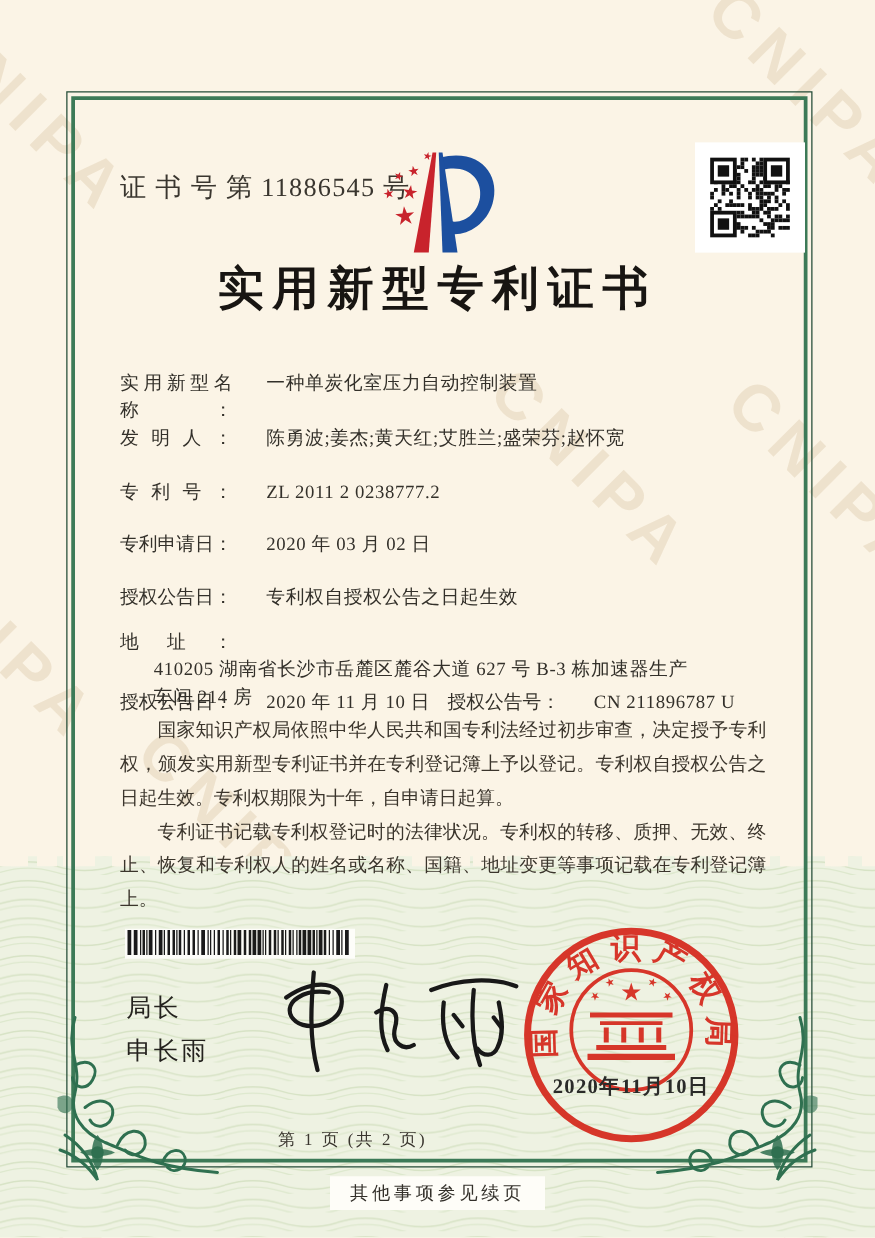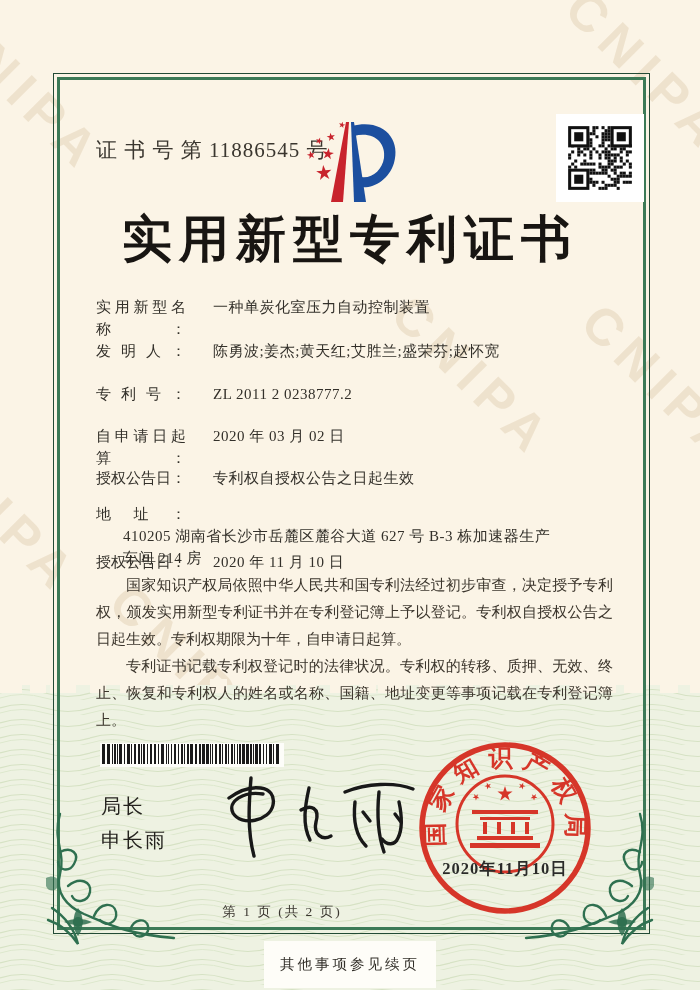--- a/index.html
+++ b/index.html
@@ -21,21 +21,21 @@
         repeating-linear-gradient(90deg,#fbf4e6 0 16px,rgba(251,244,230,0) 16px 30px),
         repeating-linear-gradient(90deg,rgba(251,244,230,0) 0 9px,#fbf4e6 9px 22px,rgba(251,244,230,0) 22px 41px);}
 
   
   .frame{position:absolute;left:57px;top:77px;width:583px;height:847px;
          border:3px solid #3c7a57;outline:1.5px solid #234b36;outline-offset:3px;}
 
   
   .certno{position:absolute;left:96px;top:112px;font-size:21px;letter-spacing:1px;color:#3a362f;margin-top:24px;}
   .title{position:absolute;left:0;top:206px;width:700px;text-align:center;
-         font-size:50px;font-weight:bold;letter-spacing:7px;color:#181512;}
+         font-size:37px;font-weight:bold;letter-spacing:7px;color:#181512;}
 
   
   .row{position:absolute;left:96px;width:530px;font-size:15px;line-height:22px;color:#33302a;}
   .lbl{display:inline-block;width:90px;text-align:justify;text-align-last:justify;vertical-align:top;}
   .val{display:inline-block;margin-left:27px;vertical-align:top;letter-spacing:.5px;}
   .val-wrap{width:428px;}
 
   
   .paras{position:absolute;left:96px;top:572px;width:517px;font-size:15px;
          line-height:27px;color:#3b352c;text-align:justify;}
@@ -43,21 +43,21 @@
 
   
   .barcode{position:absolute;left:100px;top:743px;width:182px;height:22px;background:#fdfdf9;padding:1px;}
   .official{position:absolute;left:101px;font-size:20px;letter-spacing:2px;
             font-family:"Liberation Sans","DejaVu Sans",sans-serif;color:#24221e;}
   .sig{position:absolute;left:203px;top:768px;}
   .seal{position:absolute;left:412px;top:740px;}
   .pageinfo{position:absolute;left:0;top:903px;width:564px;text-align:center;
             font-size:13.5px;letter-spacing:2px;color:#3a362f;}
   .contnote{position:absolute;left:0;top:941px;width:700px;text-align:center;}
-  .contnote span{display:inline-block;background:#fefdf8;padding:14px 16px;
+  .contnote span{display:inline-block;background:#fefdf8;padding:4px 16px;
                  font-size:14.5px;letter-spacing:3px;color:#33302a;}
 
   .logo{position:absolute;left:298px;top:110px;}
   .qr{position:absolute;left:556px;top:114px;width:88px;height:88px;background:#fff;}
 
   .ornament{position:absolute;}
 </style>
 </head>
 <body>
 
@@ -318,30 +318,33 @@
 <div class="row" style="top:296px">
   <span class="lbl">实用新型名称：</span><span class="val">一种单炭化室压力自动控制装置</span>
 </div>
 <div class="row" style="top:340px">
   <span class="lbl">发明人：</span><span class="val">陈勇波;姜杰;黄天红;艾胜兰;盛荣芬;赵怀宽</span>
 </div>
 <div class="row" style="top:383px">
   <span class="lbl">专利号：</span><span class="val">ZL 2011 2 0238777.2</span>
 </div>
 <div class="row" style="top:425px">
-  <span class="lbl">自申请日起算：</span><span class="val">2020 年 03 月 02 日</span>
+  <span class="lbl">专利申请日：</span><span class="val">2020 年 03 月 02 日</span>
 </div>
 <div class="row" style="top:467px">
   <span class="lbl">授权公告日：</span><span class="val">专利权自授权公告之日起生效</span>
 </div>
 <div class="row" style="top:503px">
   <span class="lbl">地址：</span><span class="val val-wrap">410205 湖南省长沙市岳麓区麓谷大道 627 号 B-3 栋加速器生产车间 214 房</span>
 </div>
 <div class="row" style="top:551px">
   <span class="lbl">授权公告日：</span><span class="val">2020 年 11 月 10 日</span>
+  <span style="position:absolute;left:262px;top:0">
+    <span class="lbl">授权公告号：</span><span class="val">CN 211896787 U</span>
+  </span>
 </div>
 
 <div class="paras">
   <p>国家知识产权局依照中华人民共和国专利法经过初步审查，决定授予专利权，颁发实用新型专利证书并在专利登记簿上予以登记。专利权自授权公告之日起生效。专利权期限为十年，自申请日起算。</p>
   <p>专利证书记载专利权登记时的法律状况。专利权的转移、质押、无效、终止、恢复和专利权人的姓名或名称、国籍、地址变更等事项记载在专利登记簿上。</p>
 </div>
 
 <div class="barcode">
   <svg id="bc-svg" width="180" height="20" viewBox="0 0 180 20">
       <rect x="1" y="0" width="3" height="20" fill="#1a1a1a"></rect>

